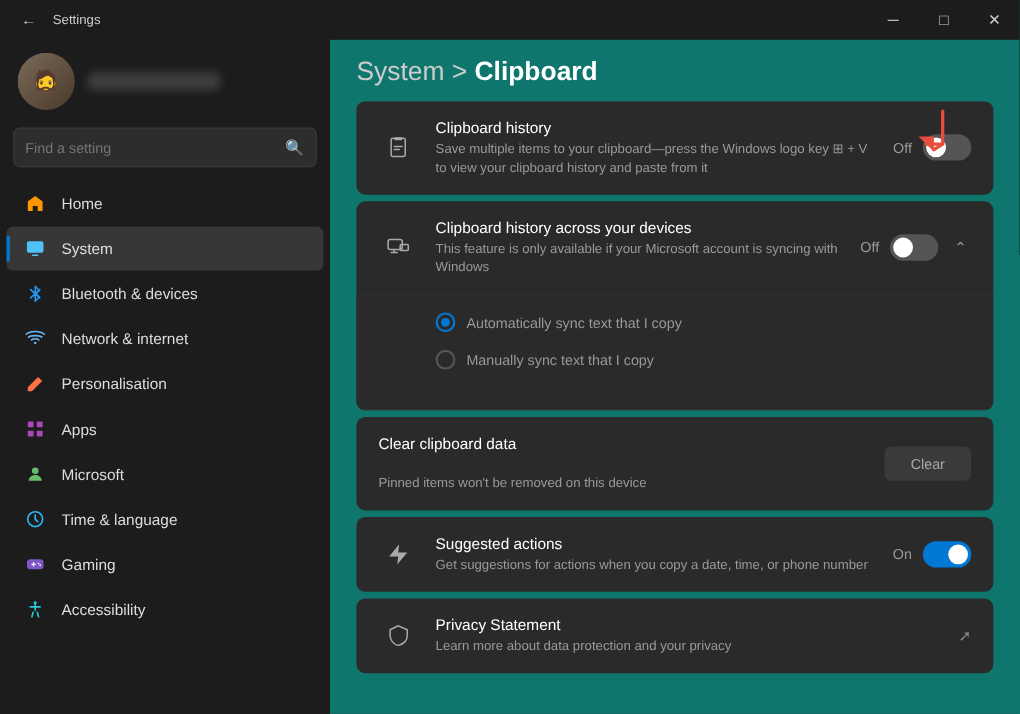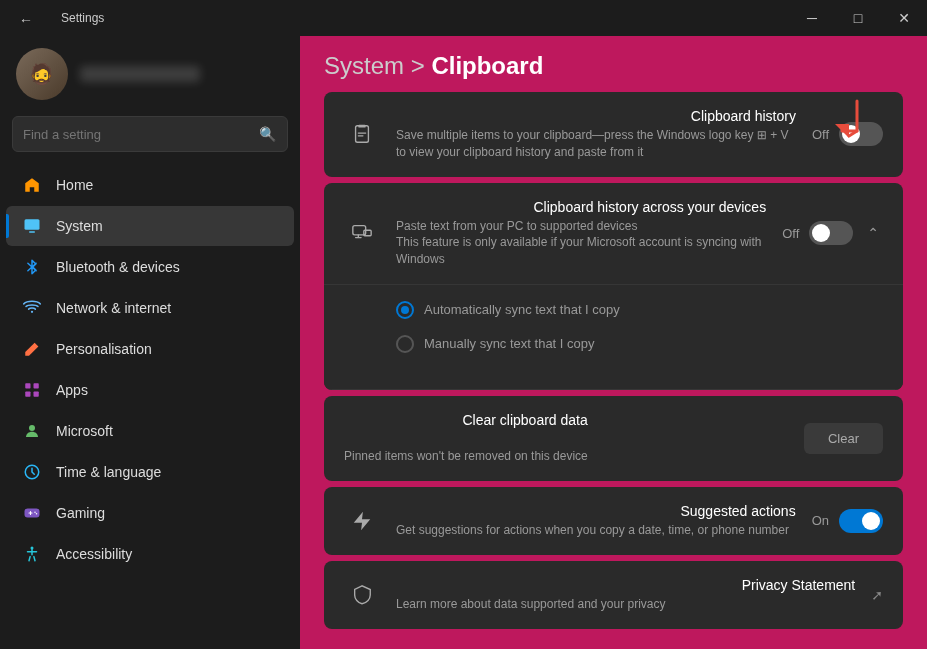--- a/index.html
+++ b/index.html
@@ -20,21 +20,21 @@
       background: #1c1c1c;
       display: flex;
       align-items: center;
       padding: 0 12px;
       flex-shrink: 0;
       position: relative;
     }
     .titlebar-title {
       font-size: 12px;
       color: #ccc;
-      margin-left: 21px;
+      margin-left: 8px;
     }
     .titlebar-controls {
       position: absolute;
       right: 0;
       top: 0;
       display: flex;
     }
     .titlebar-btn {
       width: 46px;
       height: 36px;
@@ -167,21 +167,21 @@
       height: 20px;
       display: flex;
       align-items: center;
       justify-content: center;
       flex-shrink: 0;
     }
 
     
     .content {
       flex: 1;
-      background: #be185d;
+      background: #0f766e;
       display: flex;
       flex-direction: column;
       overflow: hidden;
       position: relative;
     }
 
     .content-header {
       padding: 16px 24px 12px;
       flex-shrink: 0;
     }
@@ -232,21 +232,20 @@
     }
 
     .setting-text {
       flex: 1;
     }
     .setting-title {
       font-size: 14px;
       font-weight: 500;
       color: #fff;
       margin-bottom: 3px;
-      text-align: right;
     }
     .setting-desc {
       font-size: 12px;
       color: #999;
       line-height: 1.4;
     }
 
     .setting-control {
       display: flex;
       align-items: center;
@@ -555,21 +554,20 @@
         <div class="setting-row">
           <div class="setting-icon">
             <svg width="22" height="22" viewBox="0 0 24 24" fill="none">
               <rect x="2" y="4" width="14" height="10" rx="2" stroke="#aaa" stroke-width="1.5" fill="none"></rect>
               <rect x="14" y="9" width="8" height="6" rx="1" stroke="#aaa" stroke-width="1.5" fill="none"></rect>
               <path d="M8 14v3M5 17h6" stroke="#aaa" stroke-width="1.5" stroke-linecap="round"></path>
             </svg>
           </div>
           <div class="setting-text">
             <div class="setting-title">Clipboard history across your devices</div>
-            <div class="setting-desc">Paste text from your PC to supported devices</div>
             <div class="setting-desc">This feature is only available if your Microsoft account is syncing with Windows</div>
           </div>
           <div class="setting-control">
             <span class="control-label">Off</span>
             <div class="toggle off">
               <div class="toggle-thumb"></div>
             </div>
             <span class="expand-arrow">⌃</span>
           </div>
         </div>
@@ -616,21 +614,21 @@
 
       <div class="settings-section">
         <div class="setting-row">
           <div class="setting-icon">
             <svg width="22" height="22" viewBox="0 0 24 24" fill="none">
               <path d="M12 2L4 6v6c0 4.4 3.4 8.5 8 9.5C17.6 20.5 21 16.4 21 12V6L12 2z" stroke="#aaa" stroke-width="1.5" fill="none"></path>
             </svg>
           </div>
           <div class="setting-text">
             <div class="setting-title">Privacy Statement</div>
-            <div class="setting-desc">Learn more about data supported and your privacy</div>
+            <div class="setting-desc">Learn more about data protection and your privacy</div>
           </div>
           <div class="setting-control">
             <span class="ext-link-icon">➚</span>
           </div>
         </div>
       </div>
 
     </div>
   </div>
 </div>

